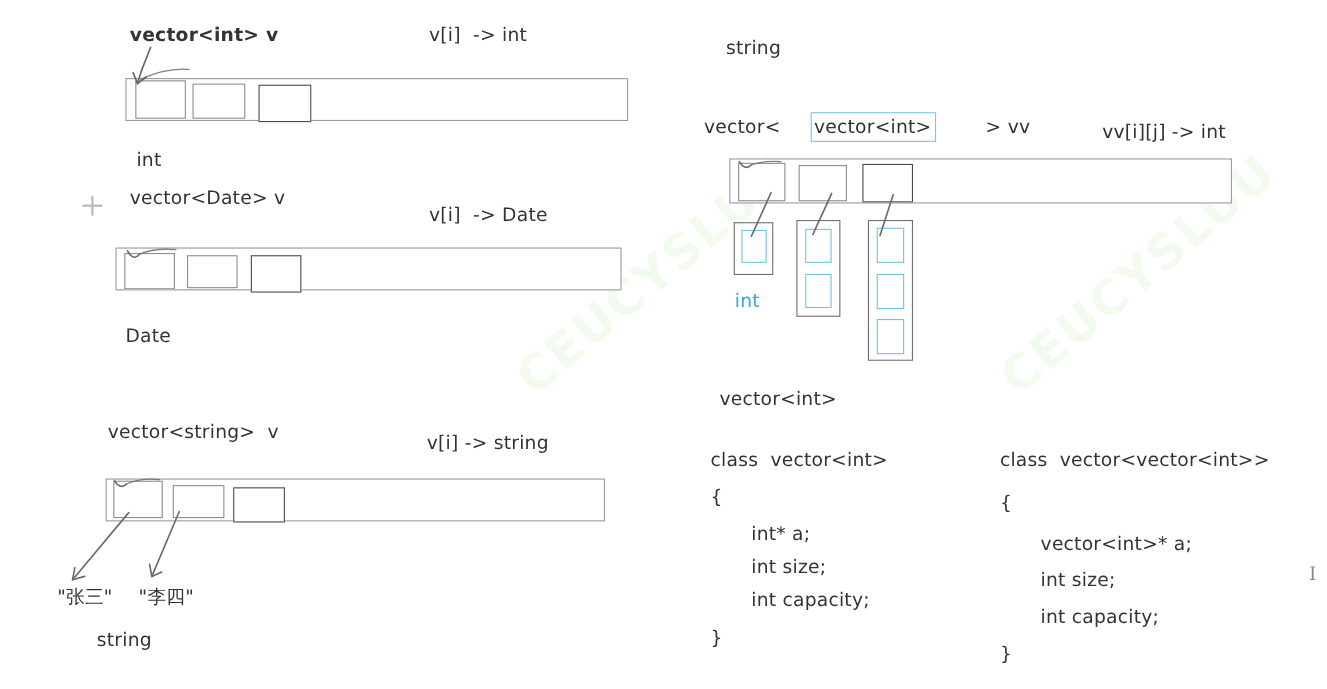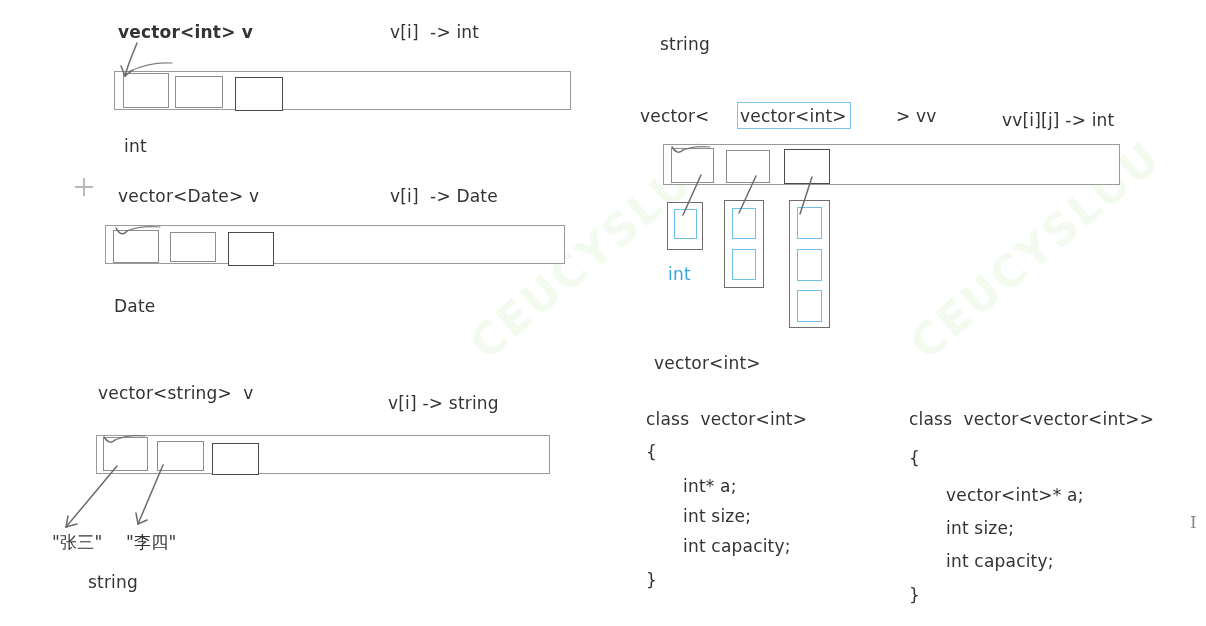--- a/index.html
+++ b/index.html
@@ -58,21 +58,21 @@
 
   <div class="bar" style="left:114px;top:71px;width:457px;height:39px;"></div>
   <div class="cell" style="left:123px;top:73px;width:46px;height:35px;"></div>
   <div class="cell" style="left:175px;top:76px;width:48px;height:32px;"></div>
   <div class="cell dark" style="left:235px;top:77px;width:48px;height:34px;"></div>
 
   <div class="txt" style="left:124px;top:136px;">int</div>
 
   <div class="crosshair" style="left:75px;top:178px;"></div>
 
-  <div class="txt" style="left:118px;top:186px;">vector&lt;Date&gt; v</div>
+  <div class="txt" style="left:118px;top:170px;">vector&lt;Date&gt; v</div>
   <div class="txt" style="left:390px;top:186px;">v[i]  -&gt; Date</div>
 
   <div class="bar" style="left:105px;top:225px;width:460px;height:39px;"></div>
   <div class="cell" style="left:113px;top:230px;width:46px;height:33px;"></div>
   <div class="cell" style="left:170px;top:232px;width:46px;height:30px;"></div>
   <div class="cell dark" style="left:228px;top:232px;width:46px;height:34px;"></div>
 
   <div class="txt" style="left:114px;top:296px;">Date</div>
 
   <div class="txt" style="left:98px;top:383px;">vector&lt;string&gt;  v</div>

